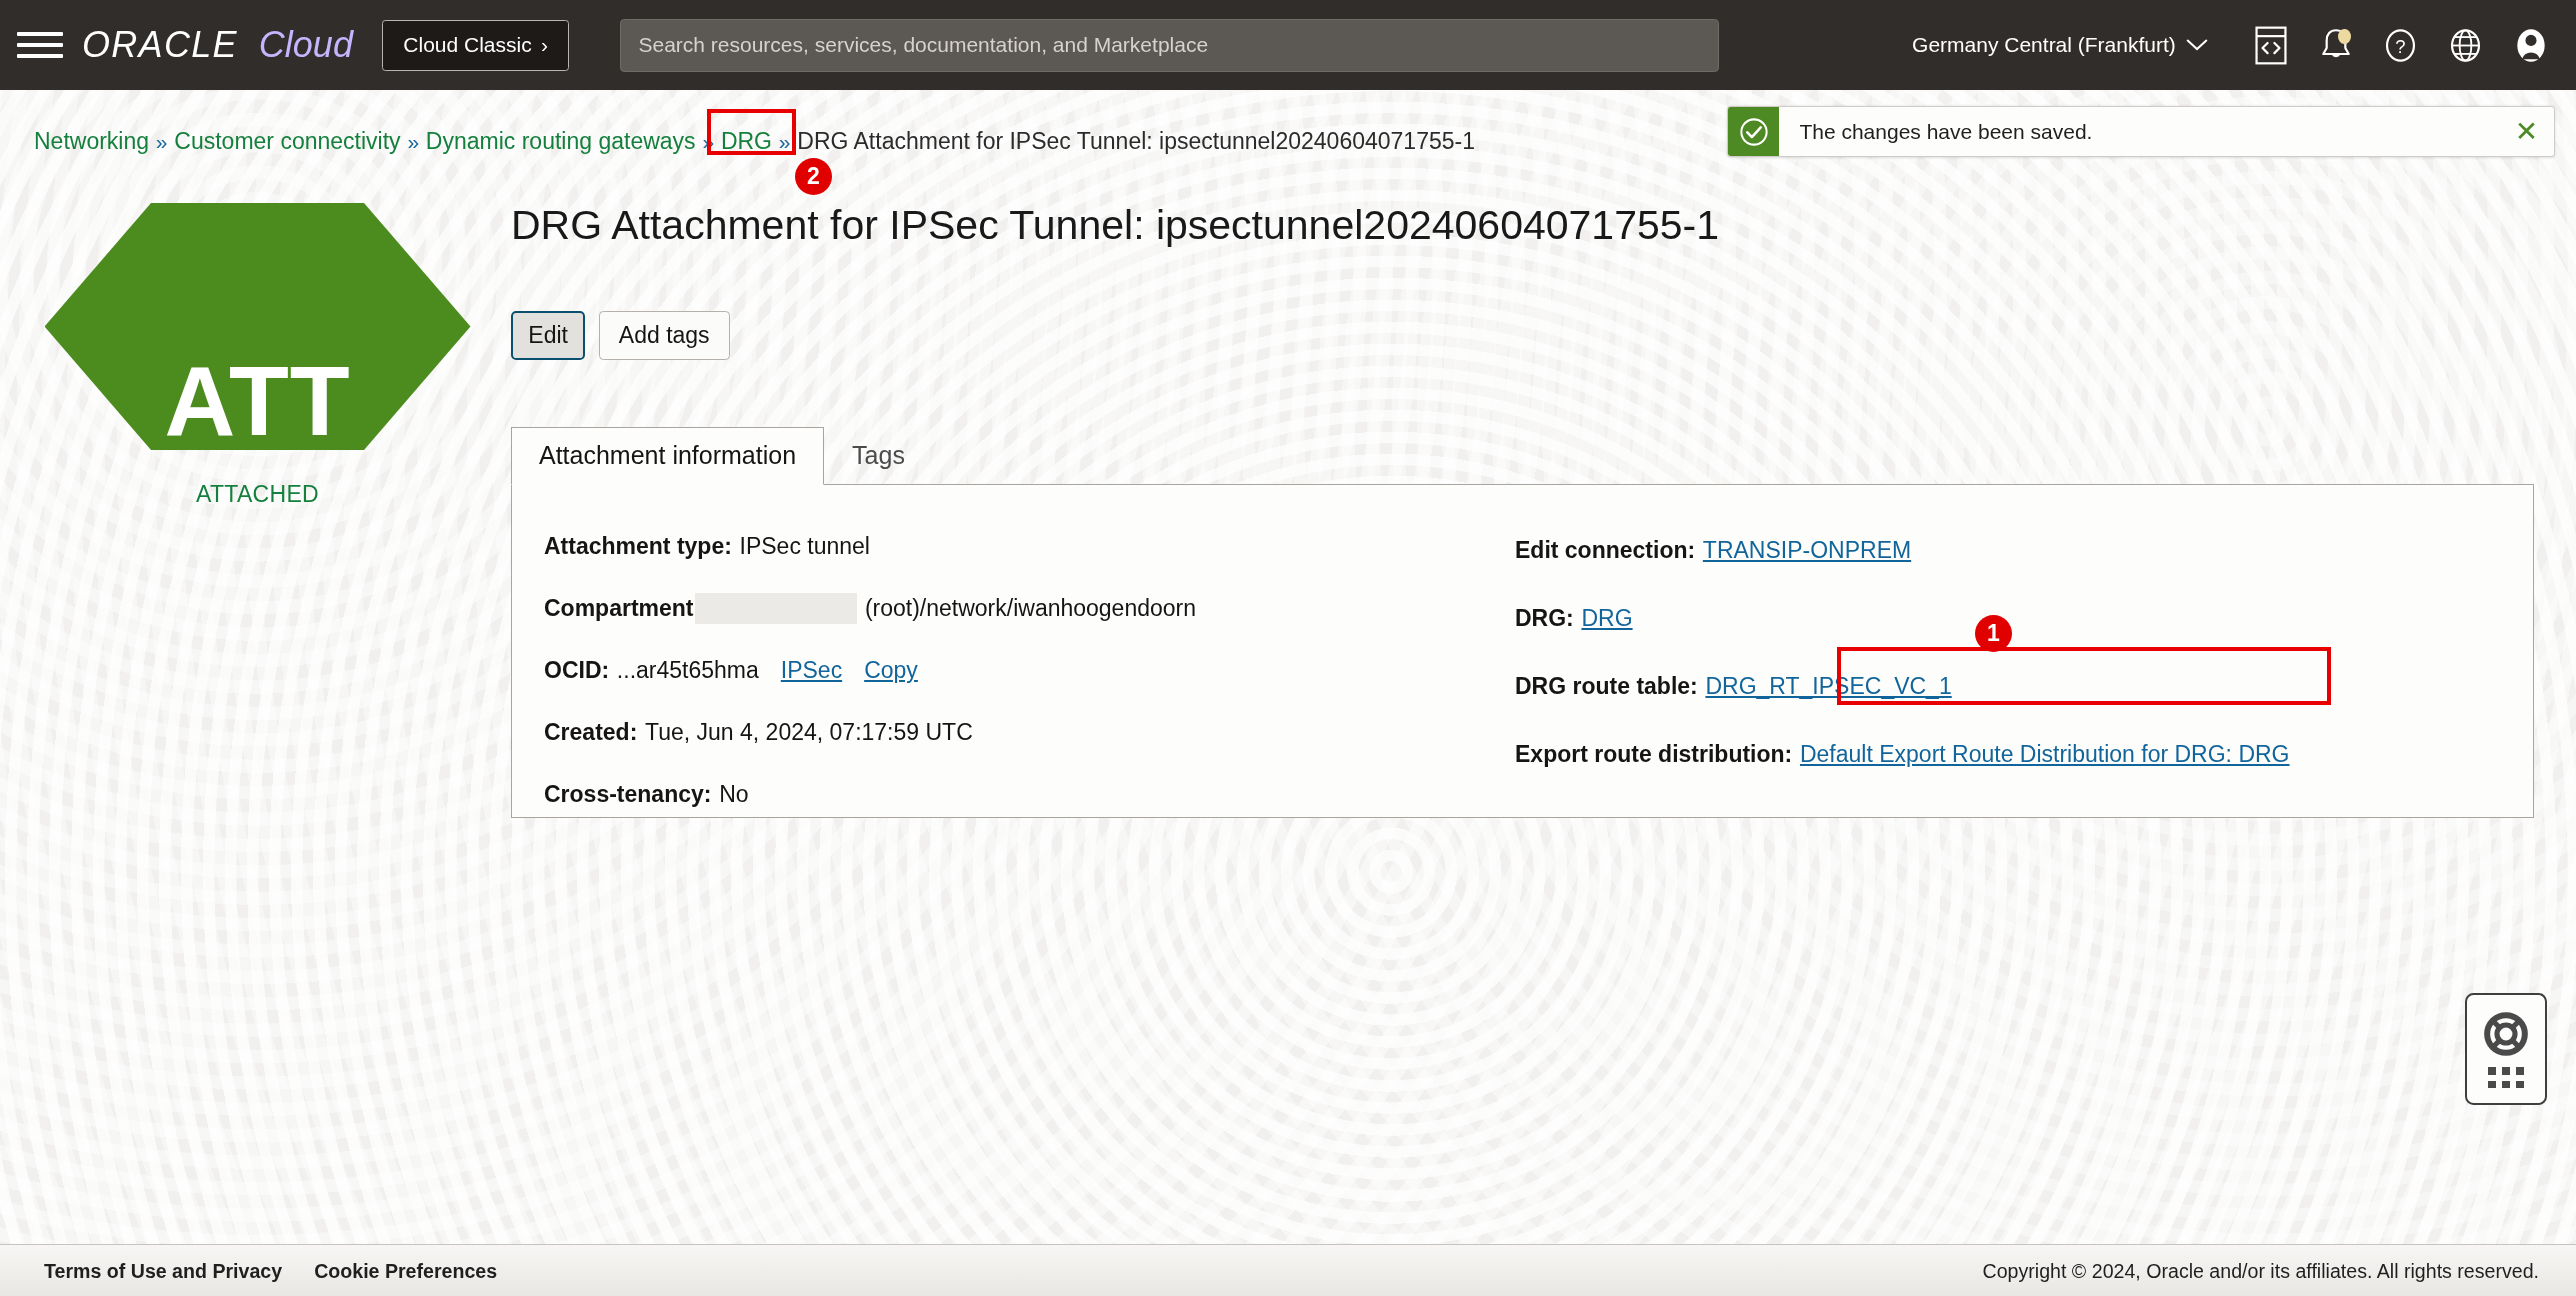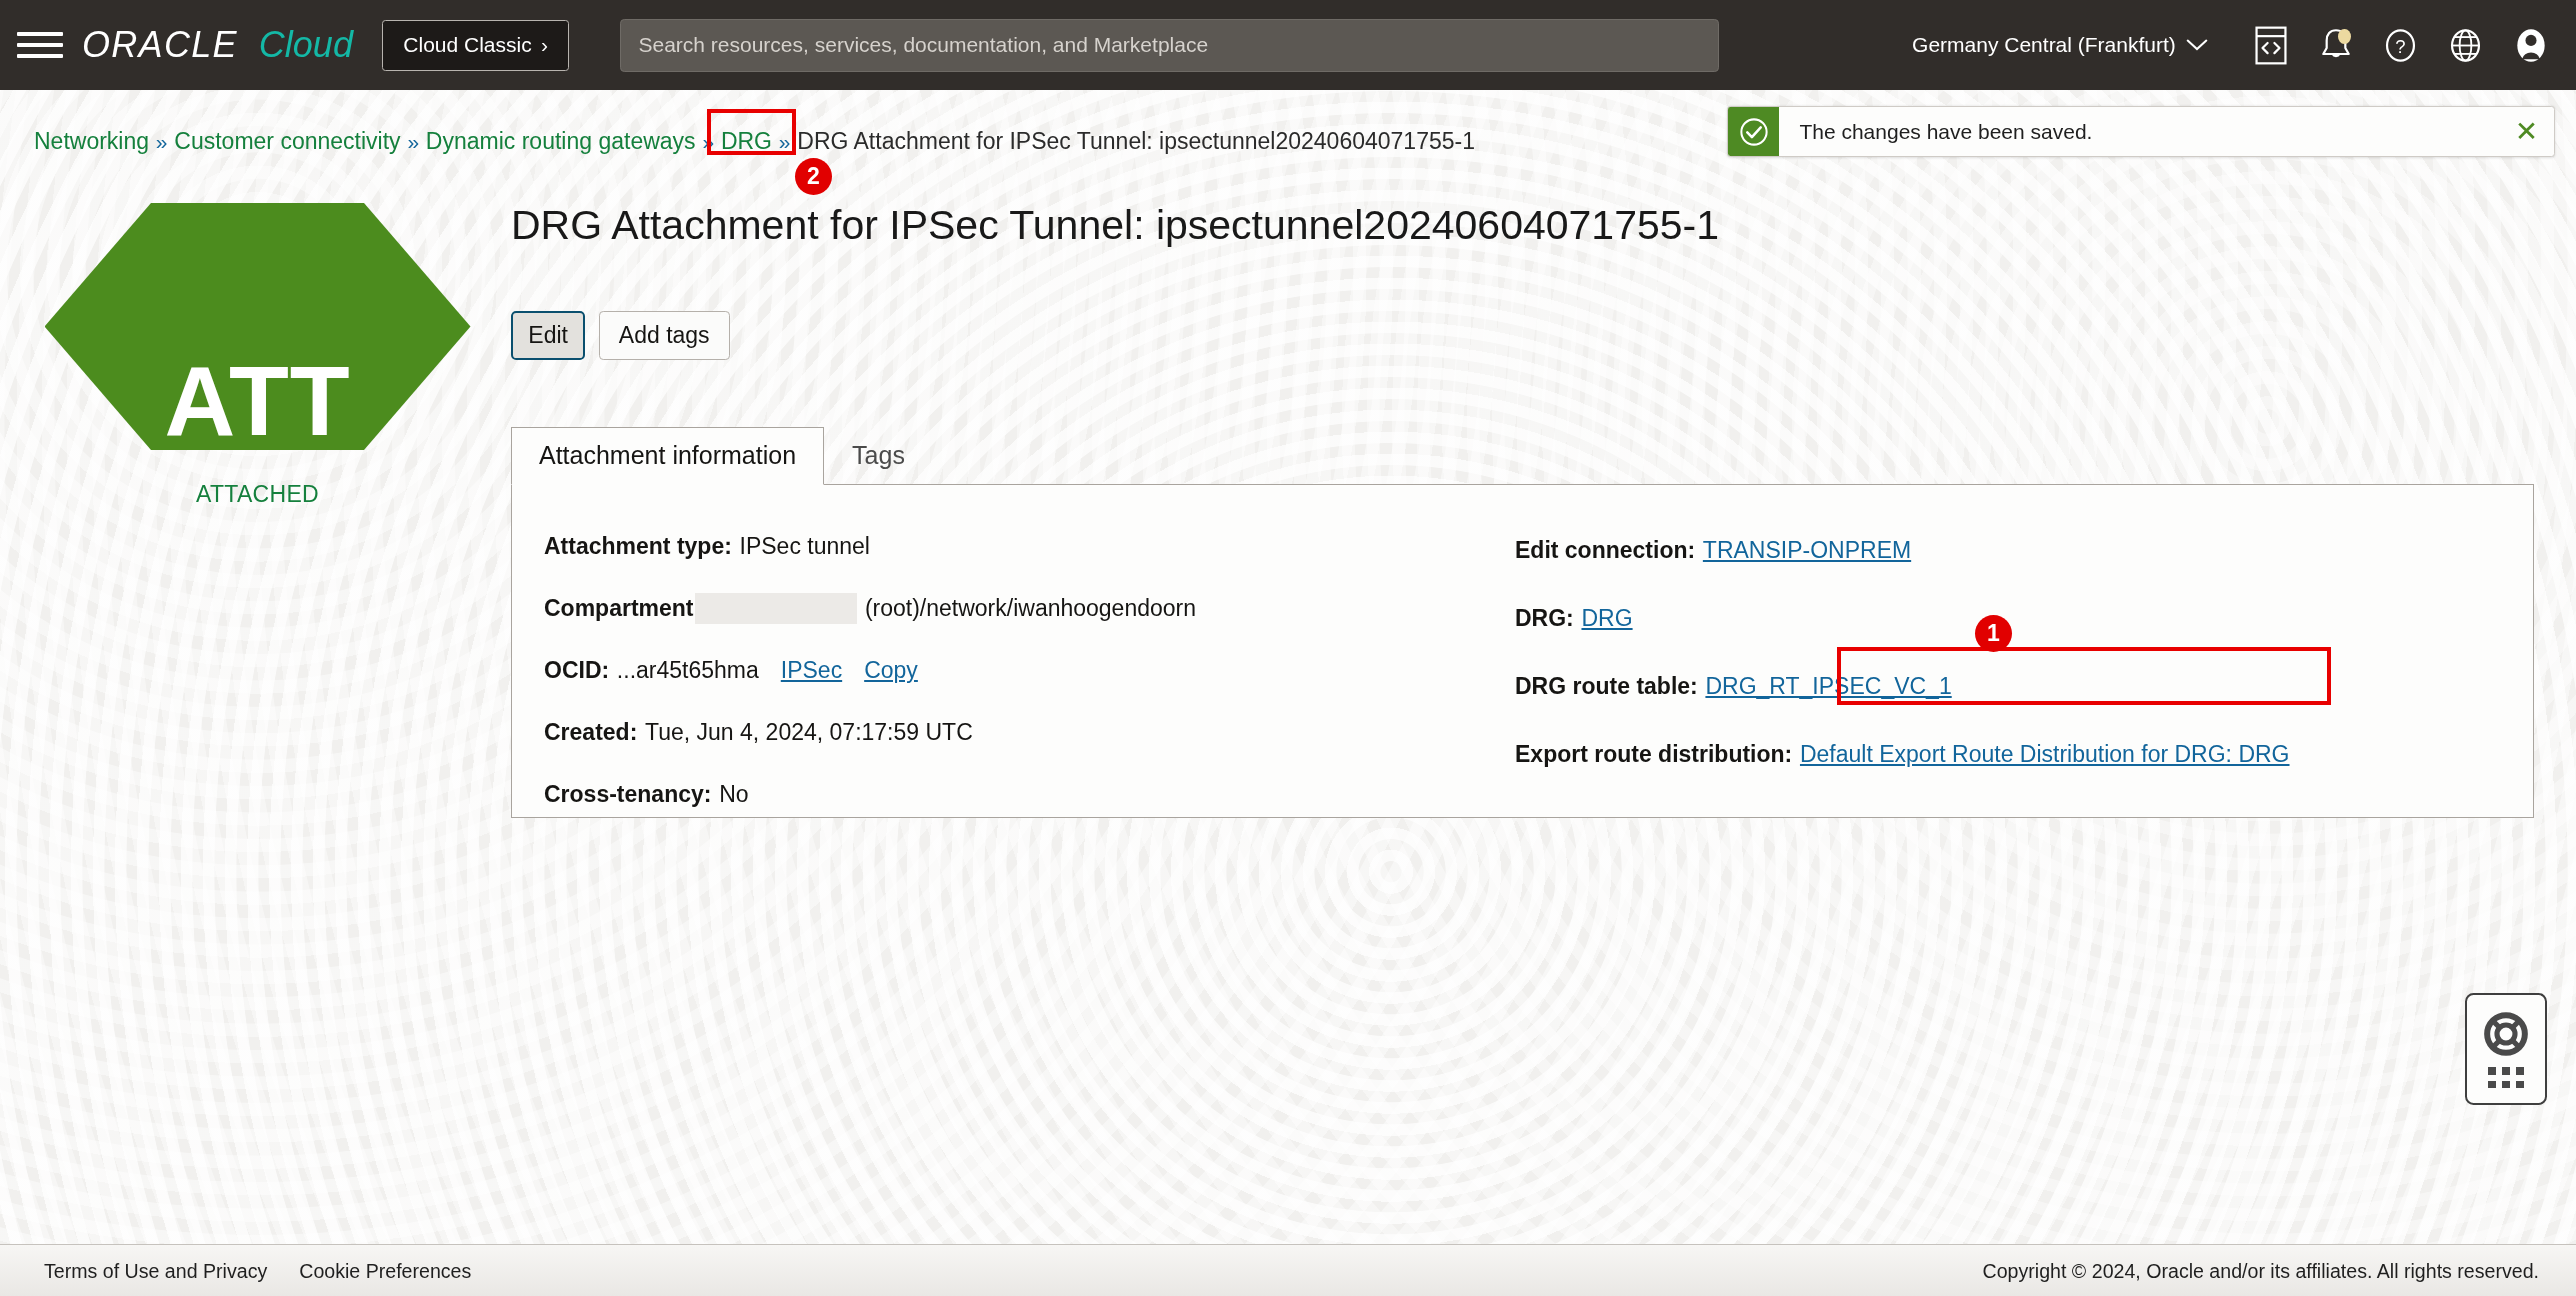--- a/index.html
+++ b/index.html
@@ -57,21 +57,21 @@
     font-style: italic;
   }
   .oracle-word {
     font-family: "Liberation Sans", sans-serif;
     color: #fff;
     font-size: 36px;
     font-weight: 400;
     letter-spacing: 1.3px;
   }
   .cloud-word {
-    color: #14b8a6;
+    color: #c4b5fd;
     font-size: 36px;
     font-weight: 300;
     letter-spacing: 0px;
   }
 
   #cloud-classic-btn {
     margin-left: 29px;
     height: 51px;
     padding: 0 20.4px;
     background: #1d1a18;
@@ -399,21 +399,21 @@
     left: 0; bottom: 0;
     width: 2576px; height: 53px;
     background: linear-gradient(#f7f6f4, #e9e7e4);
     border-top: 0.9px solid #c6c2bd;
     display: flex;
     align-items: center;
     z-index: 12;
     font-size: 19.6px;
     color: #1f1f1f;
   }
-  #footer-left { display: flex; gap: 32px; margin-left: 44px; }
+  #footer-left { display: flex; gap: 32px; margin-left: 44px; font-weight: bold; }
   #footer-left span { cursor: pointer; }
   #footer-right { margin-left: auto; margin-right: 37px; }
 </style>
 </head>
 <body>
 
 <div id="bg-texture"></div>
 
 <div id="topbar">
 

